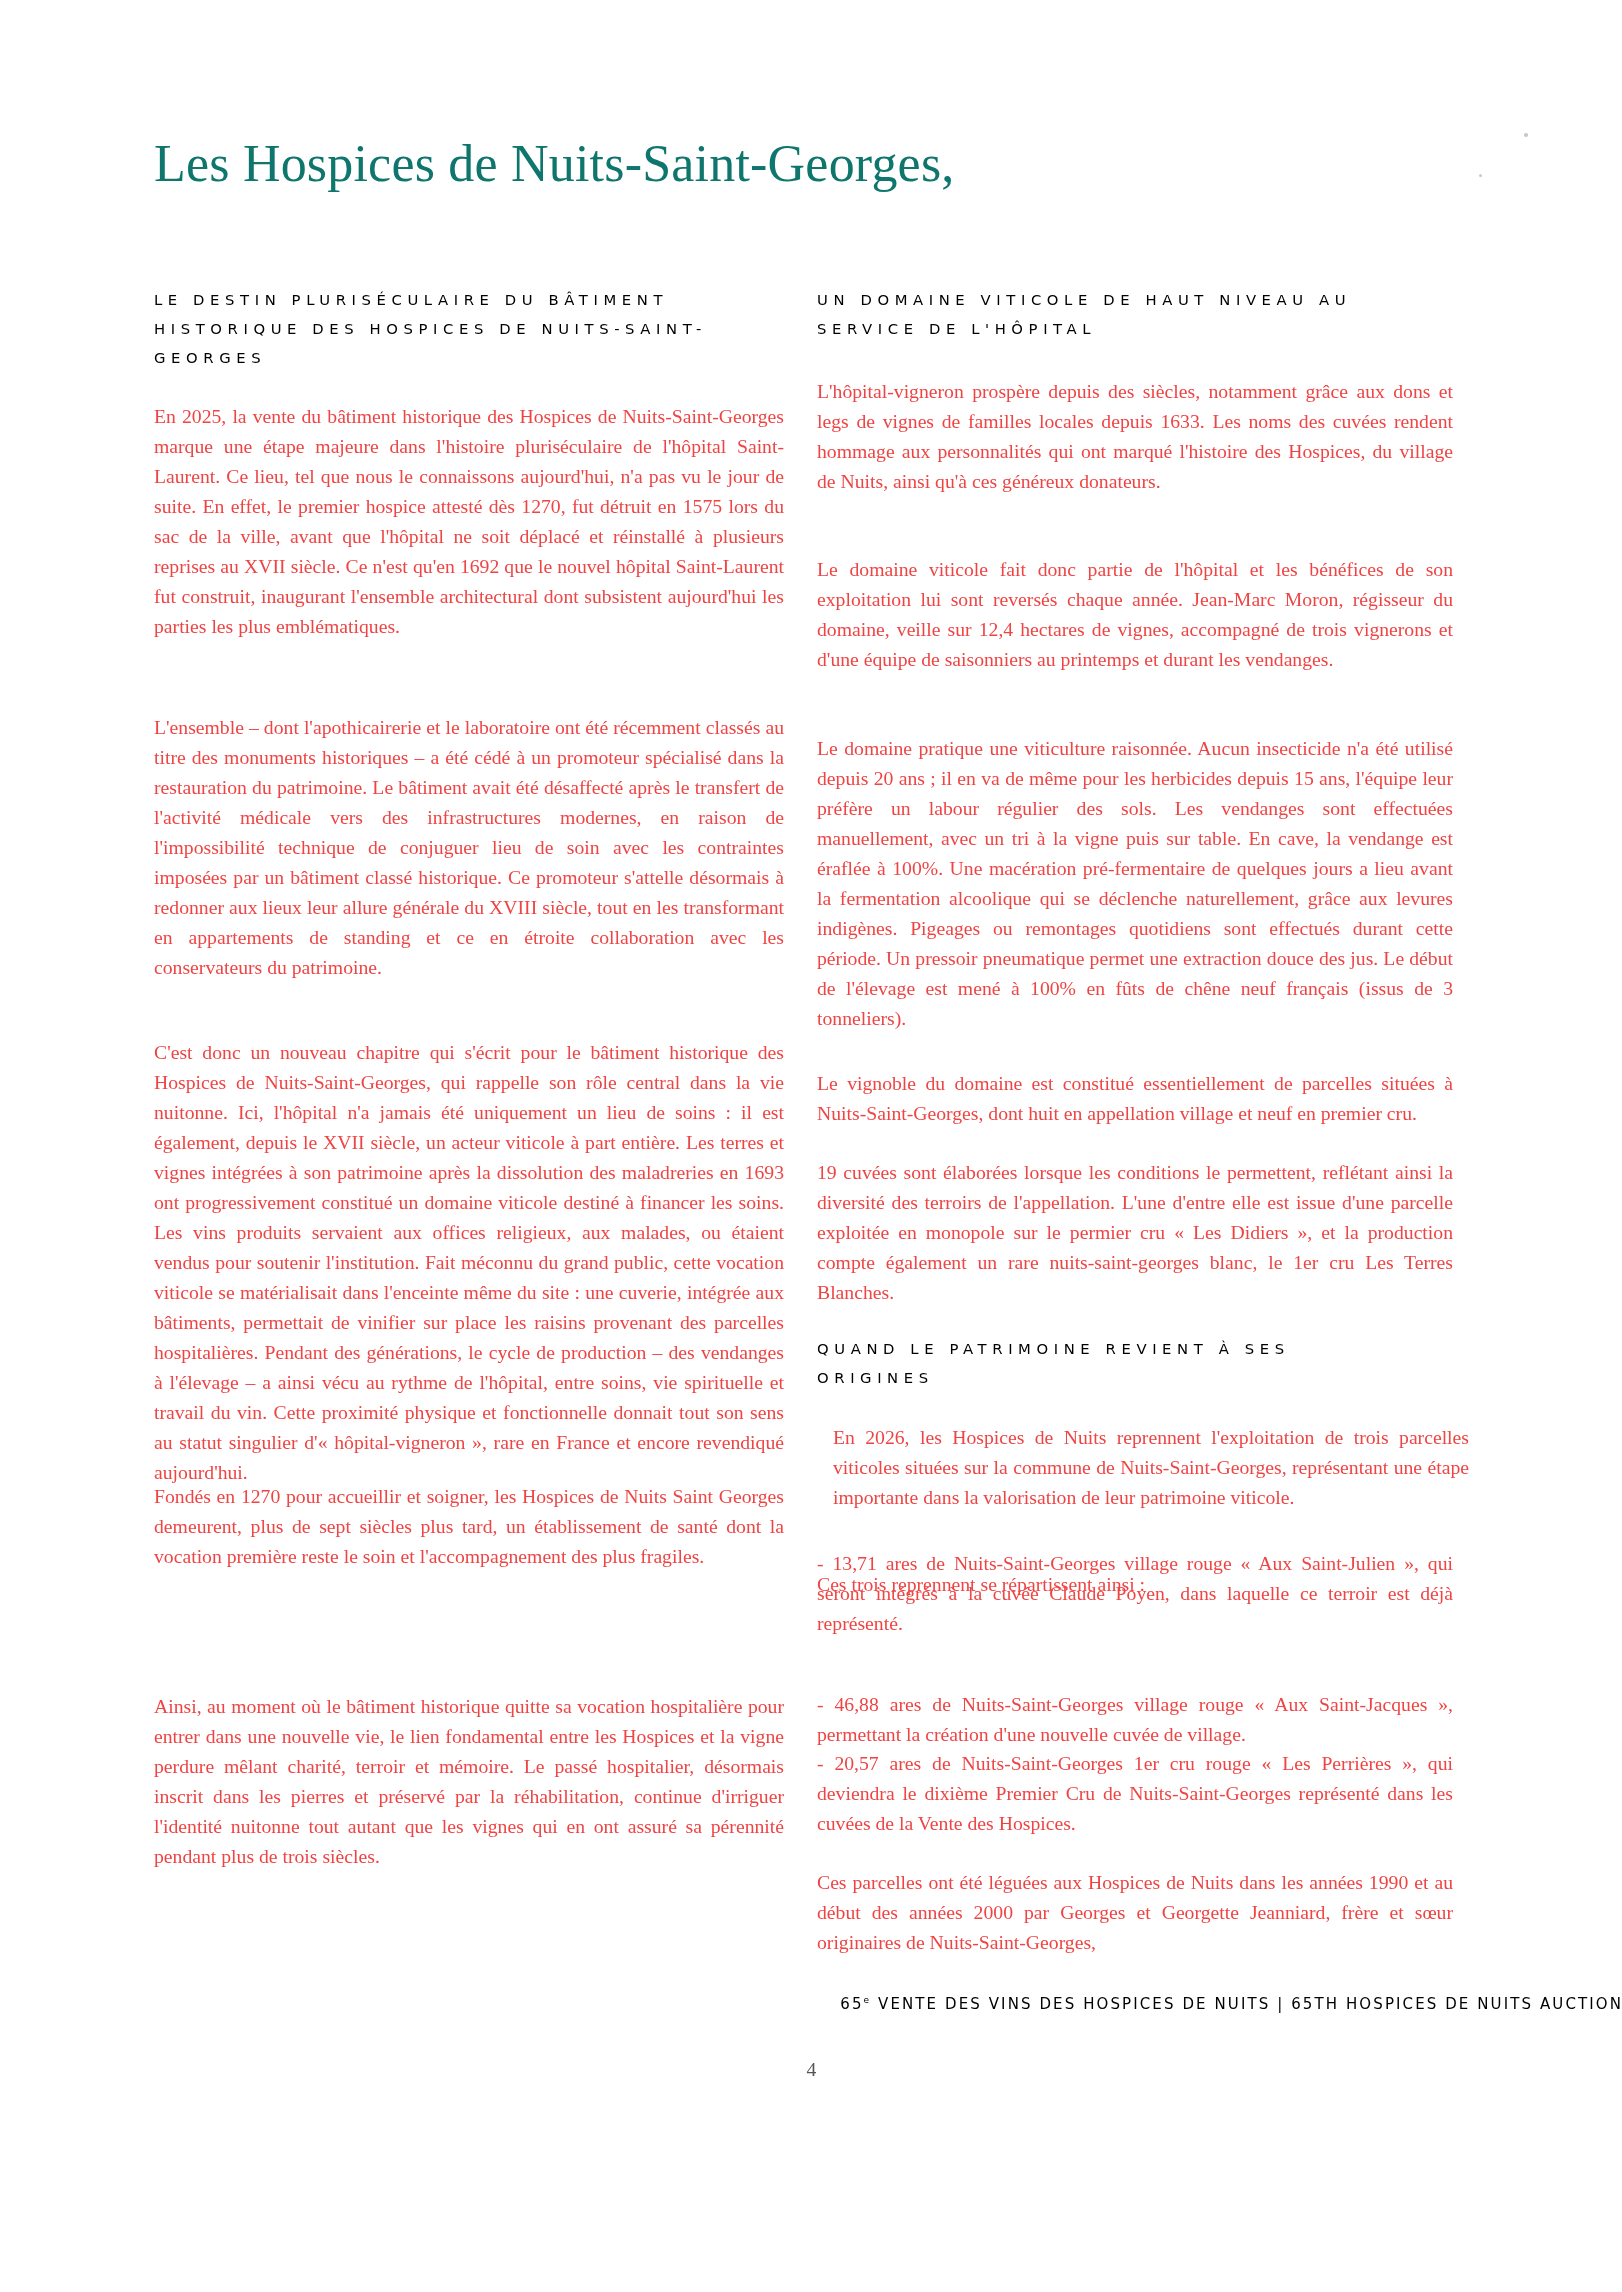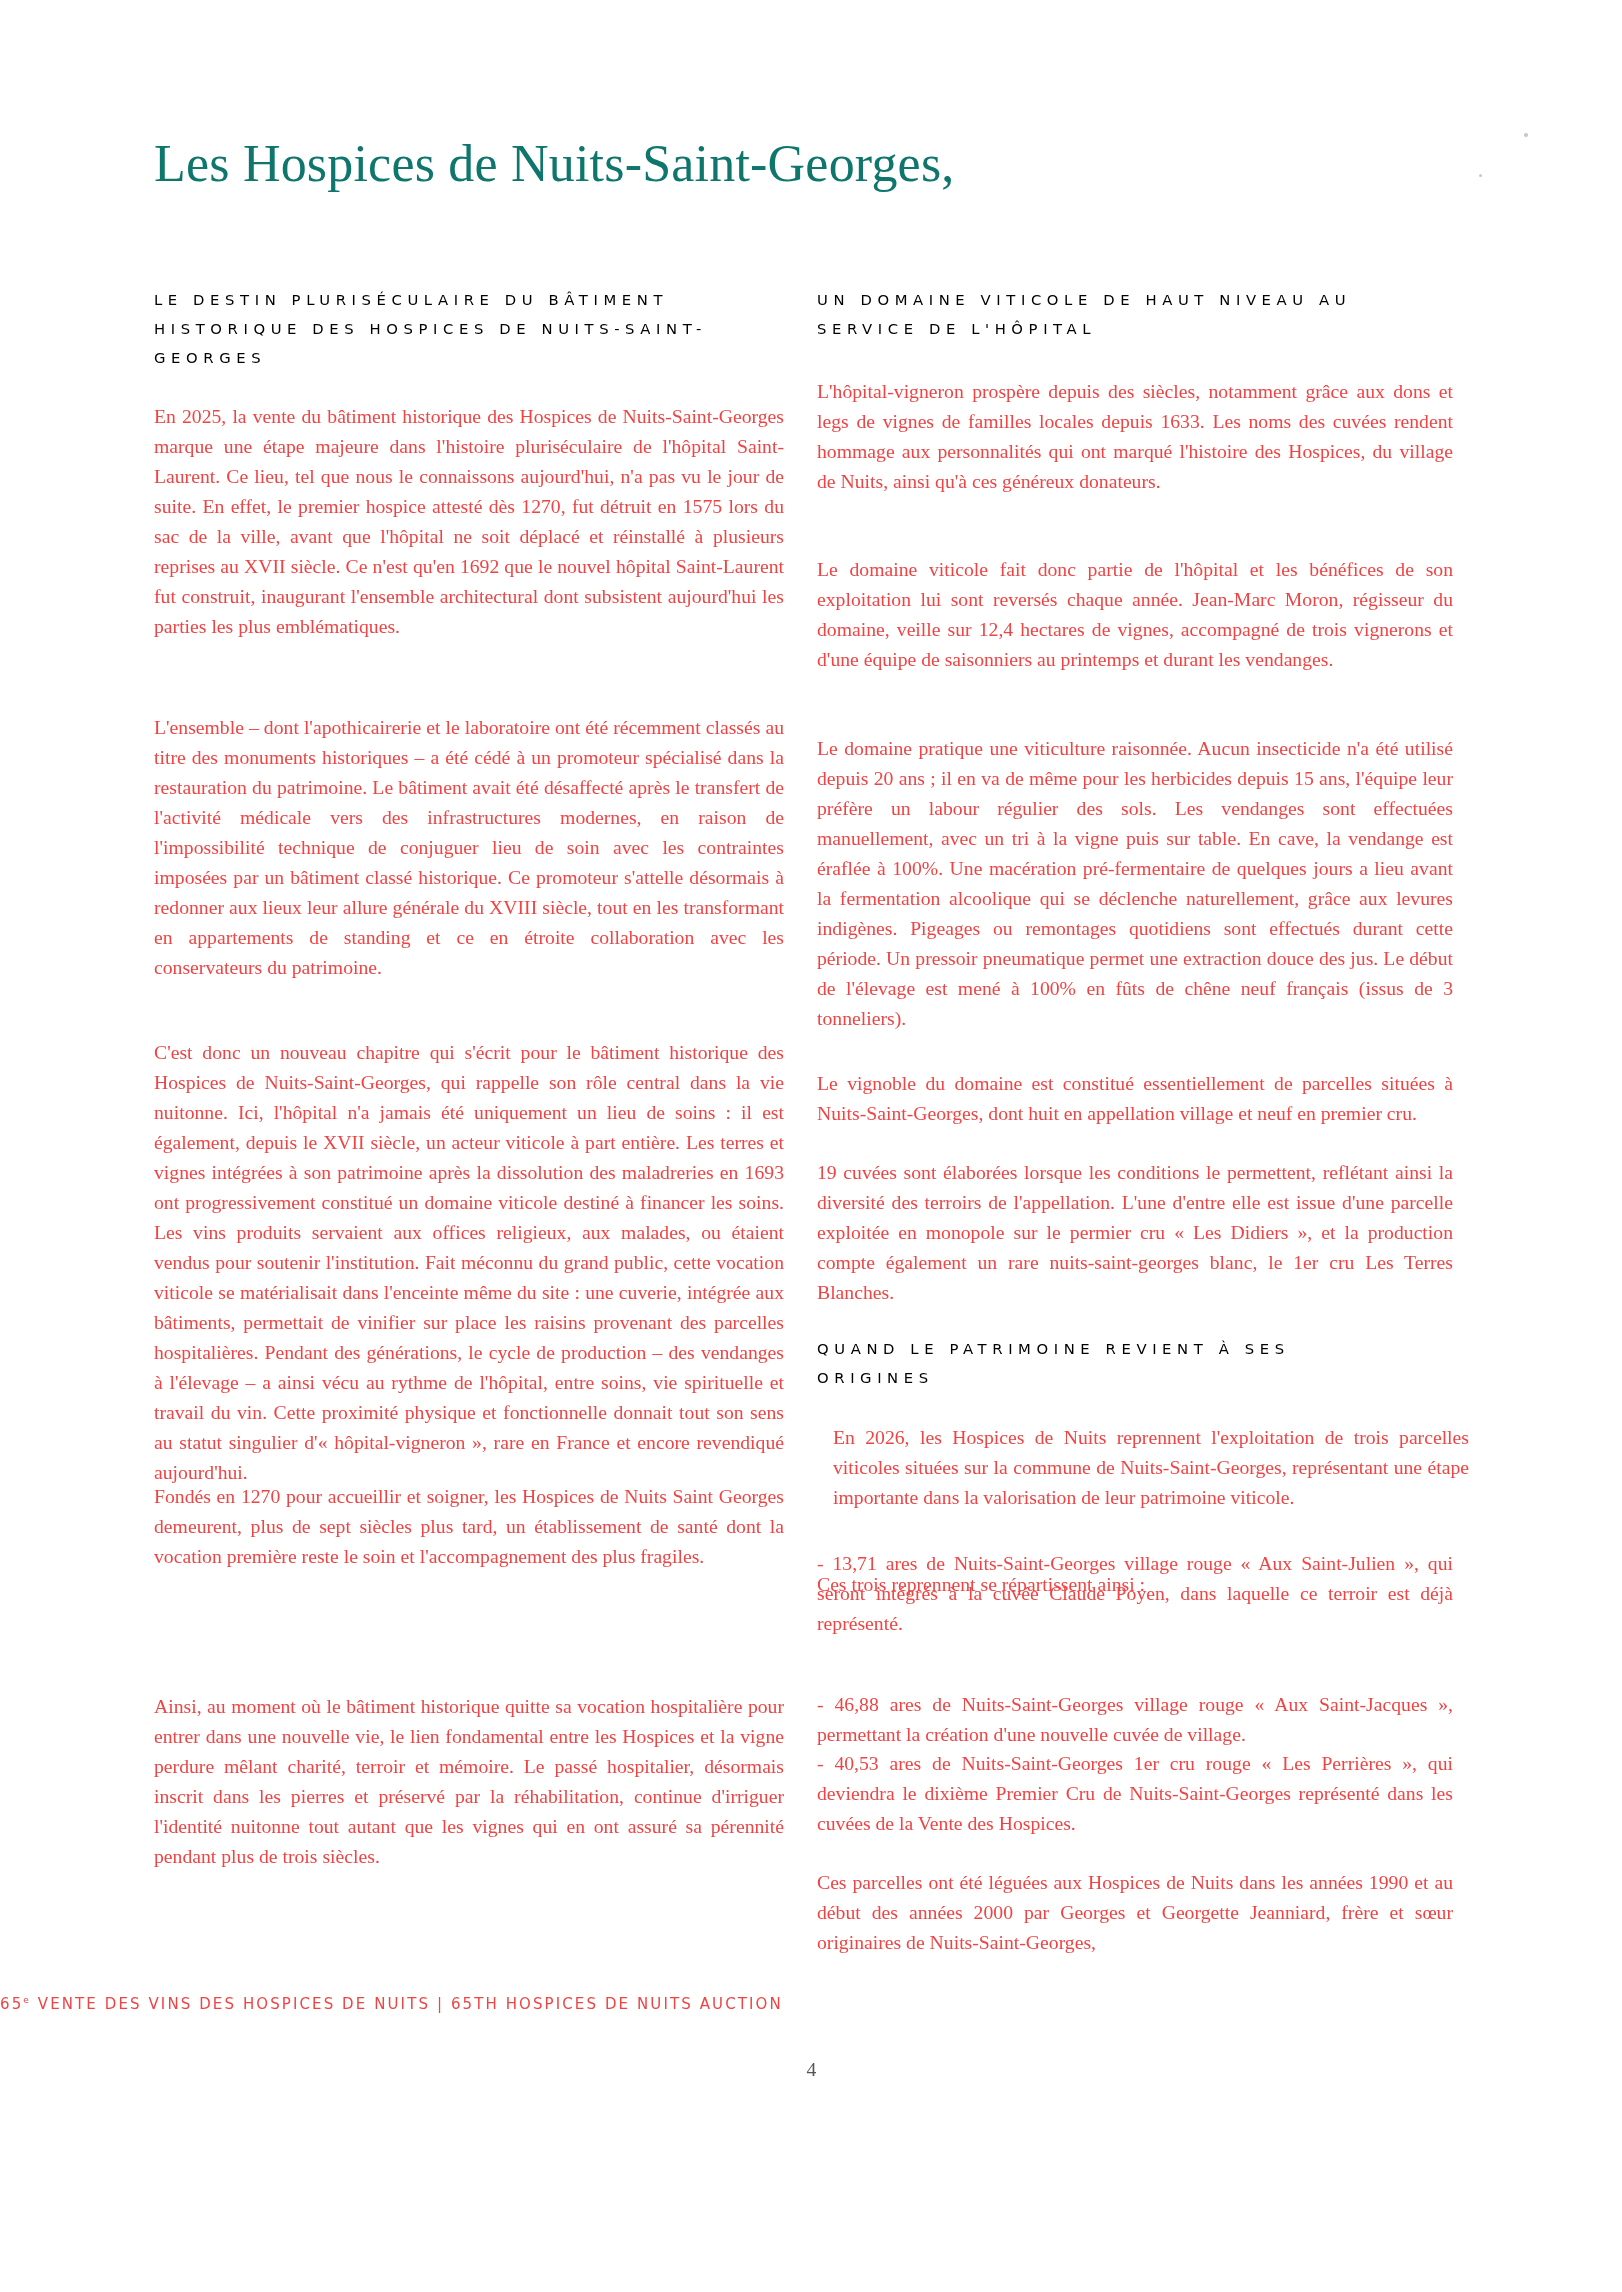--- a/index.html
+++ b/index.html
@@ -21,23 +21,23 @@
     color: #000000; text-transform: uppercase; margin: 0;
   }
   .para {
     position: absolute;
     font-family: "Liberation Serif", serif;
     font-size: 19.7px; line-height: 30px; color: #ef4444;
     text-align: justify; margin: 0; hyphens: none;
   }
   .footer {
     position: absolute; left: 0; width: 1623px; top: 1995px;
-    text-align: left;
+    text-align: right;
     font-family: "DejaVu Sans", "Liberation Sans", sans-serif;
-    font-size: 15px; letter-spacing: 2.1px; color: #ef4444;
+    font-size: 15px; letter-spacing: 2.1px; color: #000000;
   }
   .footer sup { font-size: 9px; vertical-align: super; }
   .page-num {
     position: absolute; left: 0; width: 1623px; top: 2058px;
     text-align: center;
     font-family: "Liberation Serif", serif;
     font-size: 19.7px; color: #555;
   }
   .speck { position: absolute; width: 3.6px; height: 3.6px; border-radius: 1.8px; background: #c8c8c8; }
 </style>
@@ -66,21 +66,21 @@
   <p class="para" style="left:817px; top:733px; width:636px;">Le domaine pratique une viticulture raisonnée. Aucun insecticide n'a été utilisé depuis 20 ans ; il en va de même pour les herbicides depuis 15 ans, l'équipe leur préfère un labour régulier des sols. Les vendanges sont effectuées manuellement, avec un tri à la vigne puis sur table. En cave, la vendange est éraflée à 100%. Une macération pré-fermentaire de quelques jours a lieu avant la fermentation alcoolique qui se déclenche naturellement, grâce aux levures indigènes. Pigeages ou remontages quotidiens sont effectués durant cette période. Un pressoir pneumatique permet une extraction douce des jus. Le début de l'élevage est mené à 100% en fûts de chêne neuf français (issus de 3 tonneliers).</p>
   <p class="para" style="left:817px; top:1068px; width:636px;">Le vignoble du domaine est constitué essentiellement de parcelles situées à Nuits-Saint-Georges, dont huit en appellation village et neuf en premier cru.</p>
   <p class="para" style="left:817px; top:1157px; width:636px;">19 cuvées sont élaborées lorsque les conditions le permettent, reflétant ainsi la diversité des terroirs de l'appellation. L'une d'entre elle est issue d'une parcelle exploitée en monopole sur le permier cru « Les Didiers », et la production compte également un rare nuits-saint-georges blanc, le 1er cru Les Terres Blanches.</p>
 
   <p class="kicker" style="left:817px; top:1334px; width:555px;">QUAND LE PATRIMOINE REVIENT À SES ORIGINES</p>
 
   <p class="para" style="left:817px; top:1422px; width:636px;margin-left:16px;">En 2026, les Hospices de Nuits reprennent l'exploitation de trois parcelles viticoles situées sur la commune de Nuits-Saint-Georges, représentant une étape importante dans la valorisation de leur patrimoine viticole.</p>
   <p class="para" style="left:817px; top:1569px; width:636px;">Ces trois reprennent se répartissent ainsi :</p>
   <p class="para" style="left:817px; top:1548px; width:636px;">- 13,71 ares de Nuits-Saint-Georges village rouge « Aux Saint-Julien », qui seront intégrés à la cuvée Claude Poyen, dans laquelle ce terroir est déjà représenté.</p>
   <p class="para" style="left:817px; top:1689px; width:636px;">- 46,88 ares de Nuits-Saint-Georges village rouge « Aux Saint-Jacques », permettant la création d'une nouvelle cuvée de village.</p>
-  <p class="para" style="left:817px; top:1748px; width:636px;">- 40,53 ares de Nuits-Saint-Georges 1er cru rouge « Les Perrières », qui deviendra le dixième Premier Cru de Nuits-Saint-Georges représenté dans les cuvées de la Vente des Hospices.</p>
+  <p class="para" style="left:817px; top:1748px; width:636px;">- 20,57 ares de Nuits-Saint-Georges 1er cru rouge « Les Perrières », qui deviendra le dixième Premier Cru de Nuits-Saint-Georges représenté dans les cuvées de la Vente des Hospices.</p>
   <p class="para" style="left:817px; top:1867px; width:636px;">Ces parcelles ont été léguées aux Hospices de Nuits dans les années 1990 et au début des années 2000 par Georges et Georgette Jeanniard, frère et sœur originaires de Nuits-Saint-Georges,</p>
 </div>
 
 <div class="footer">
   <span>65</span><sup>e</sup><span> VENTE DES VINS DES HOSPICES DE NUITS | 65TH HOSPICES DE NUITS AUCTION</span>
 </div>
 <div class="page-num">4</div>
 
 <div class="speck" style="left:1524px; top:133px;"></div>
 <div class="speck" style="left:1479px; top:174px; width:2.7px; height:2.7px;"></div>

